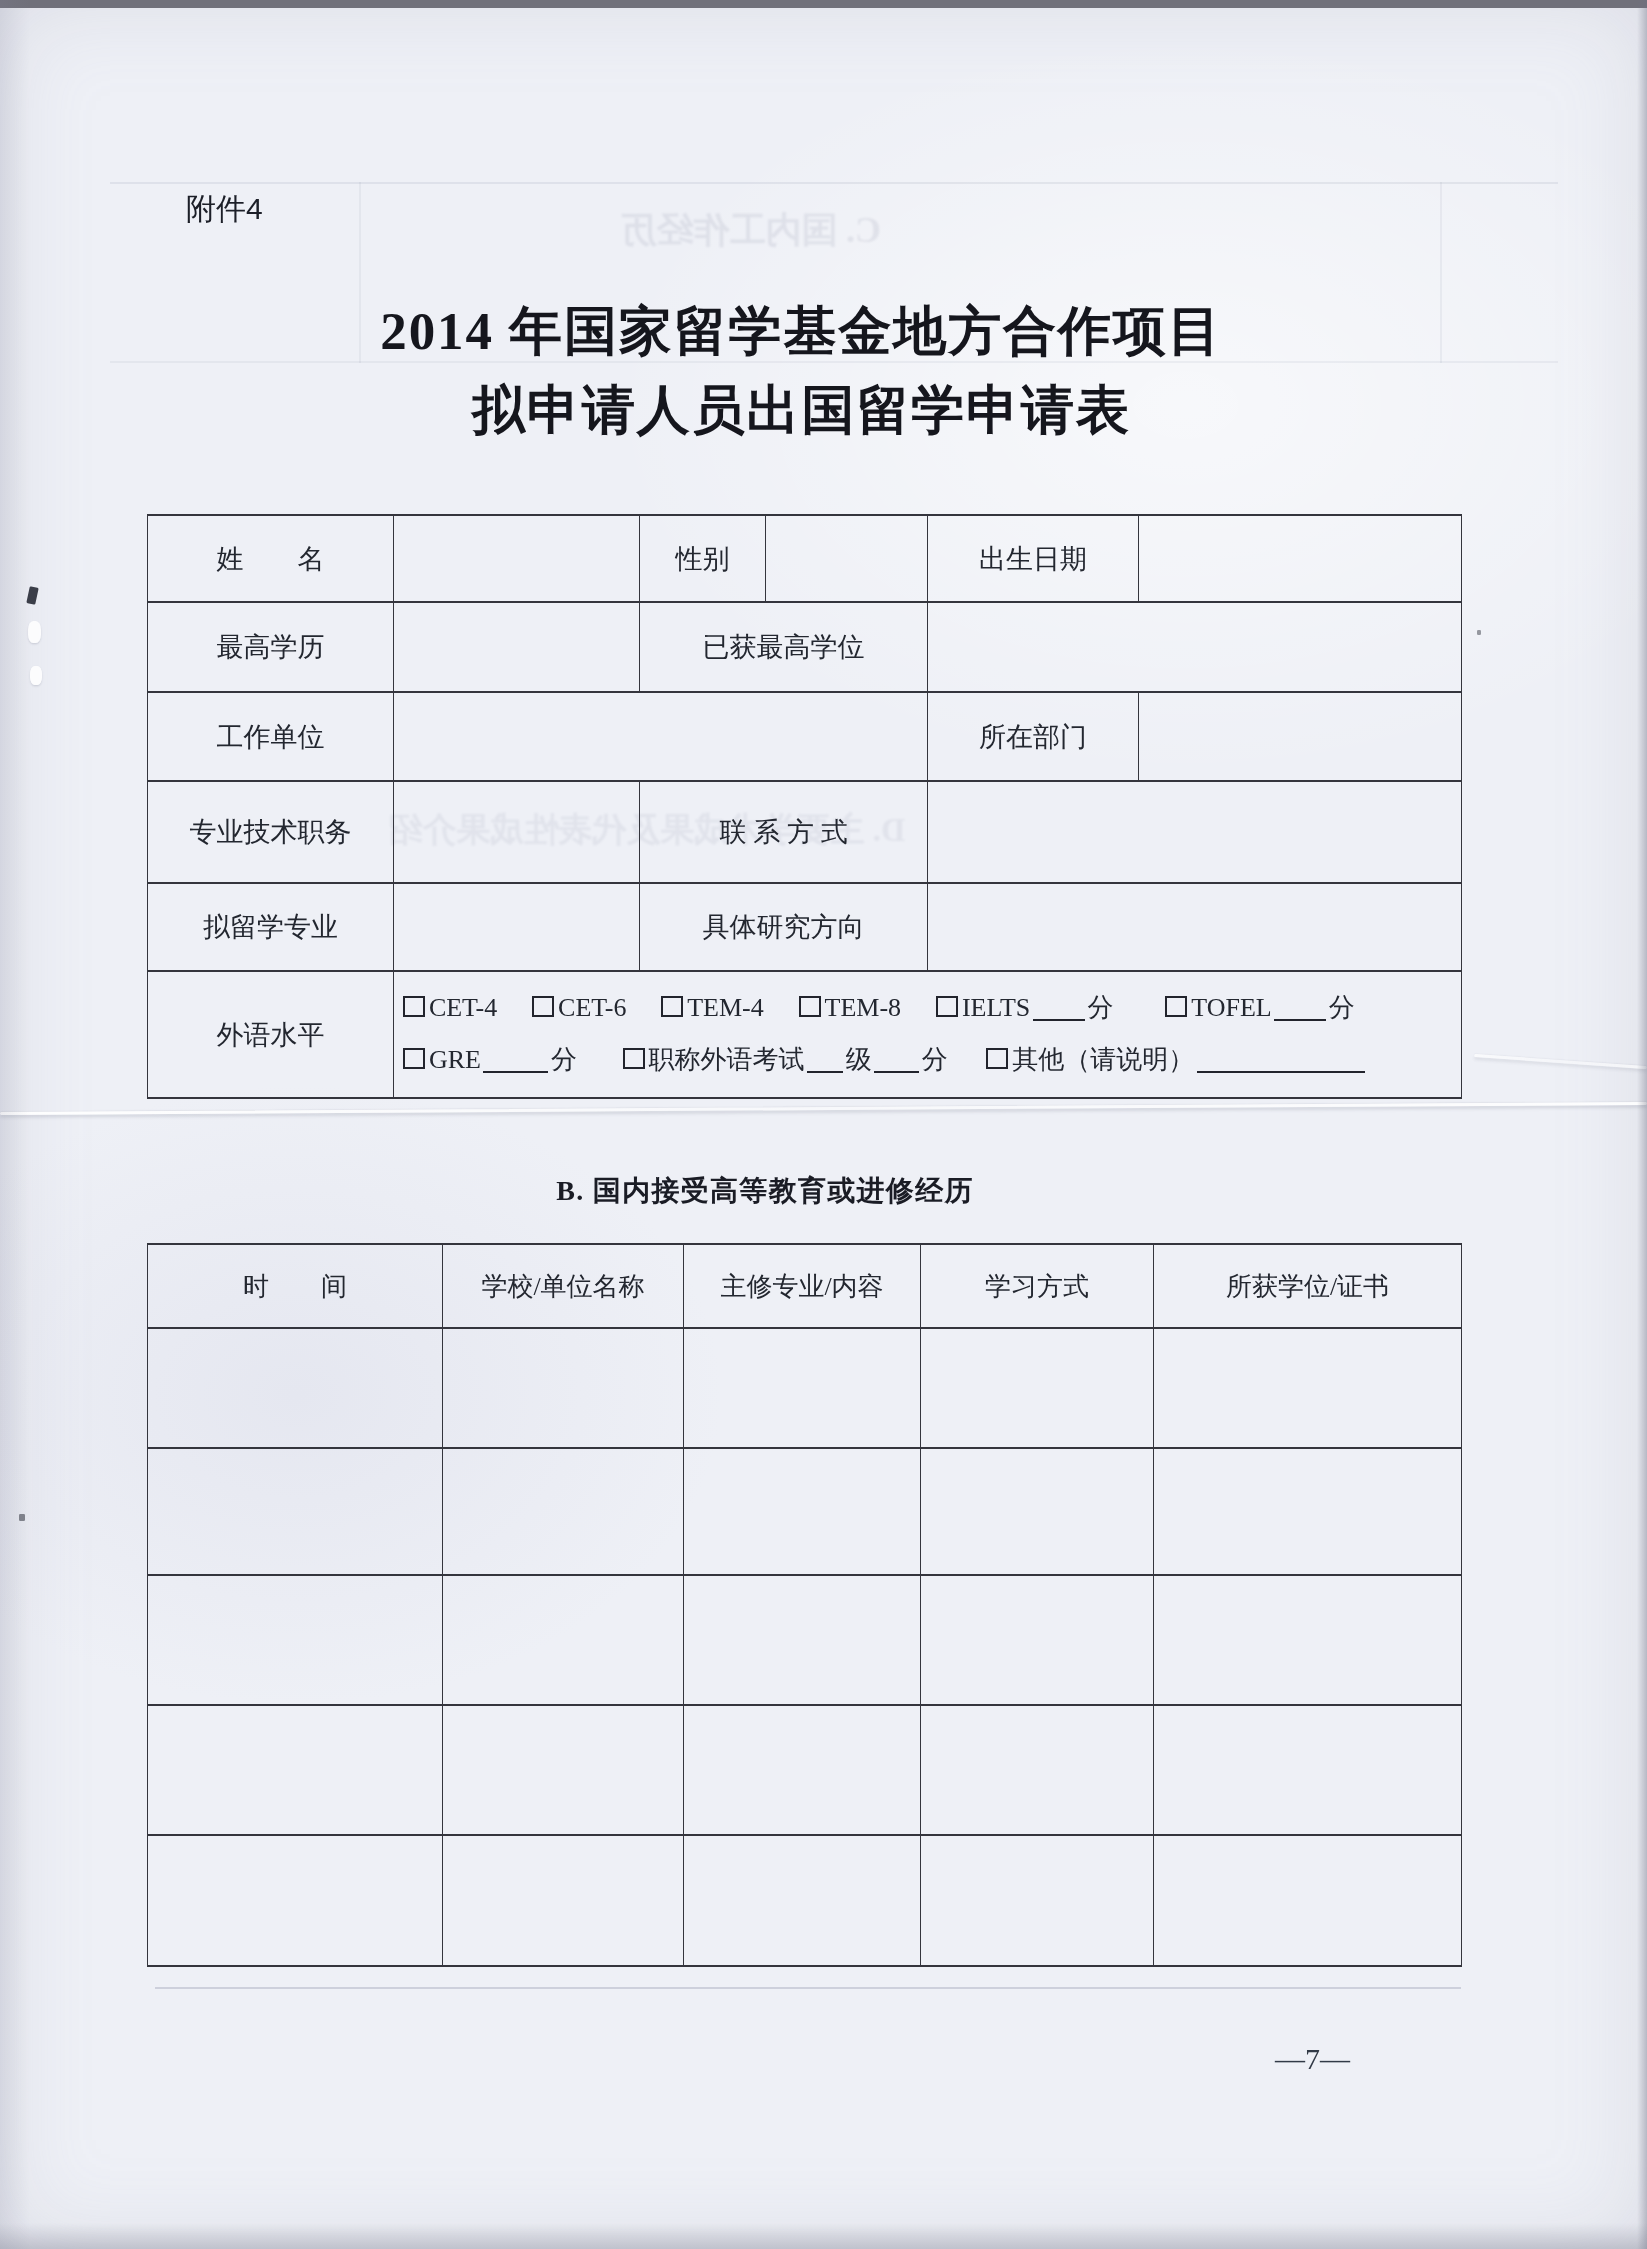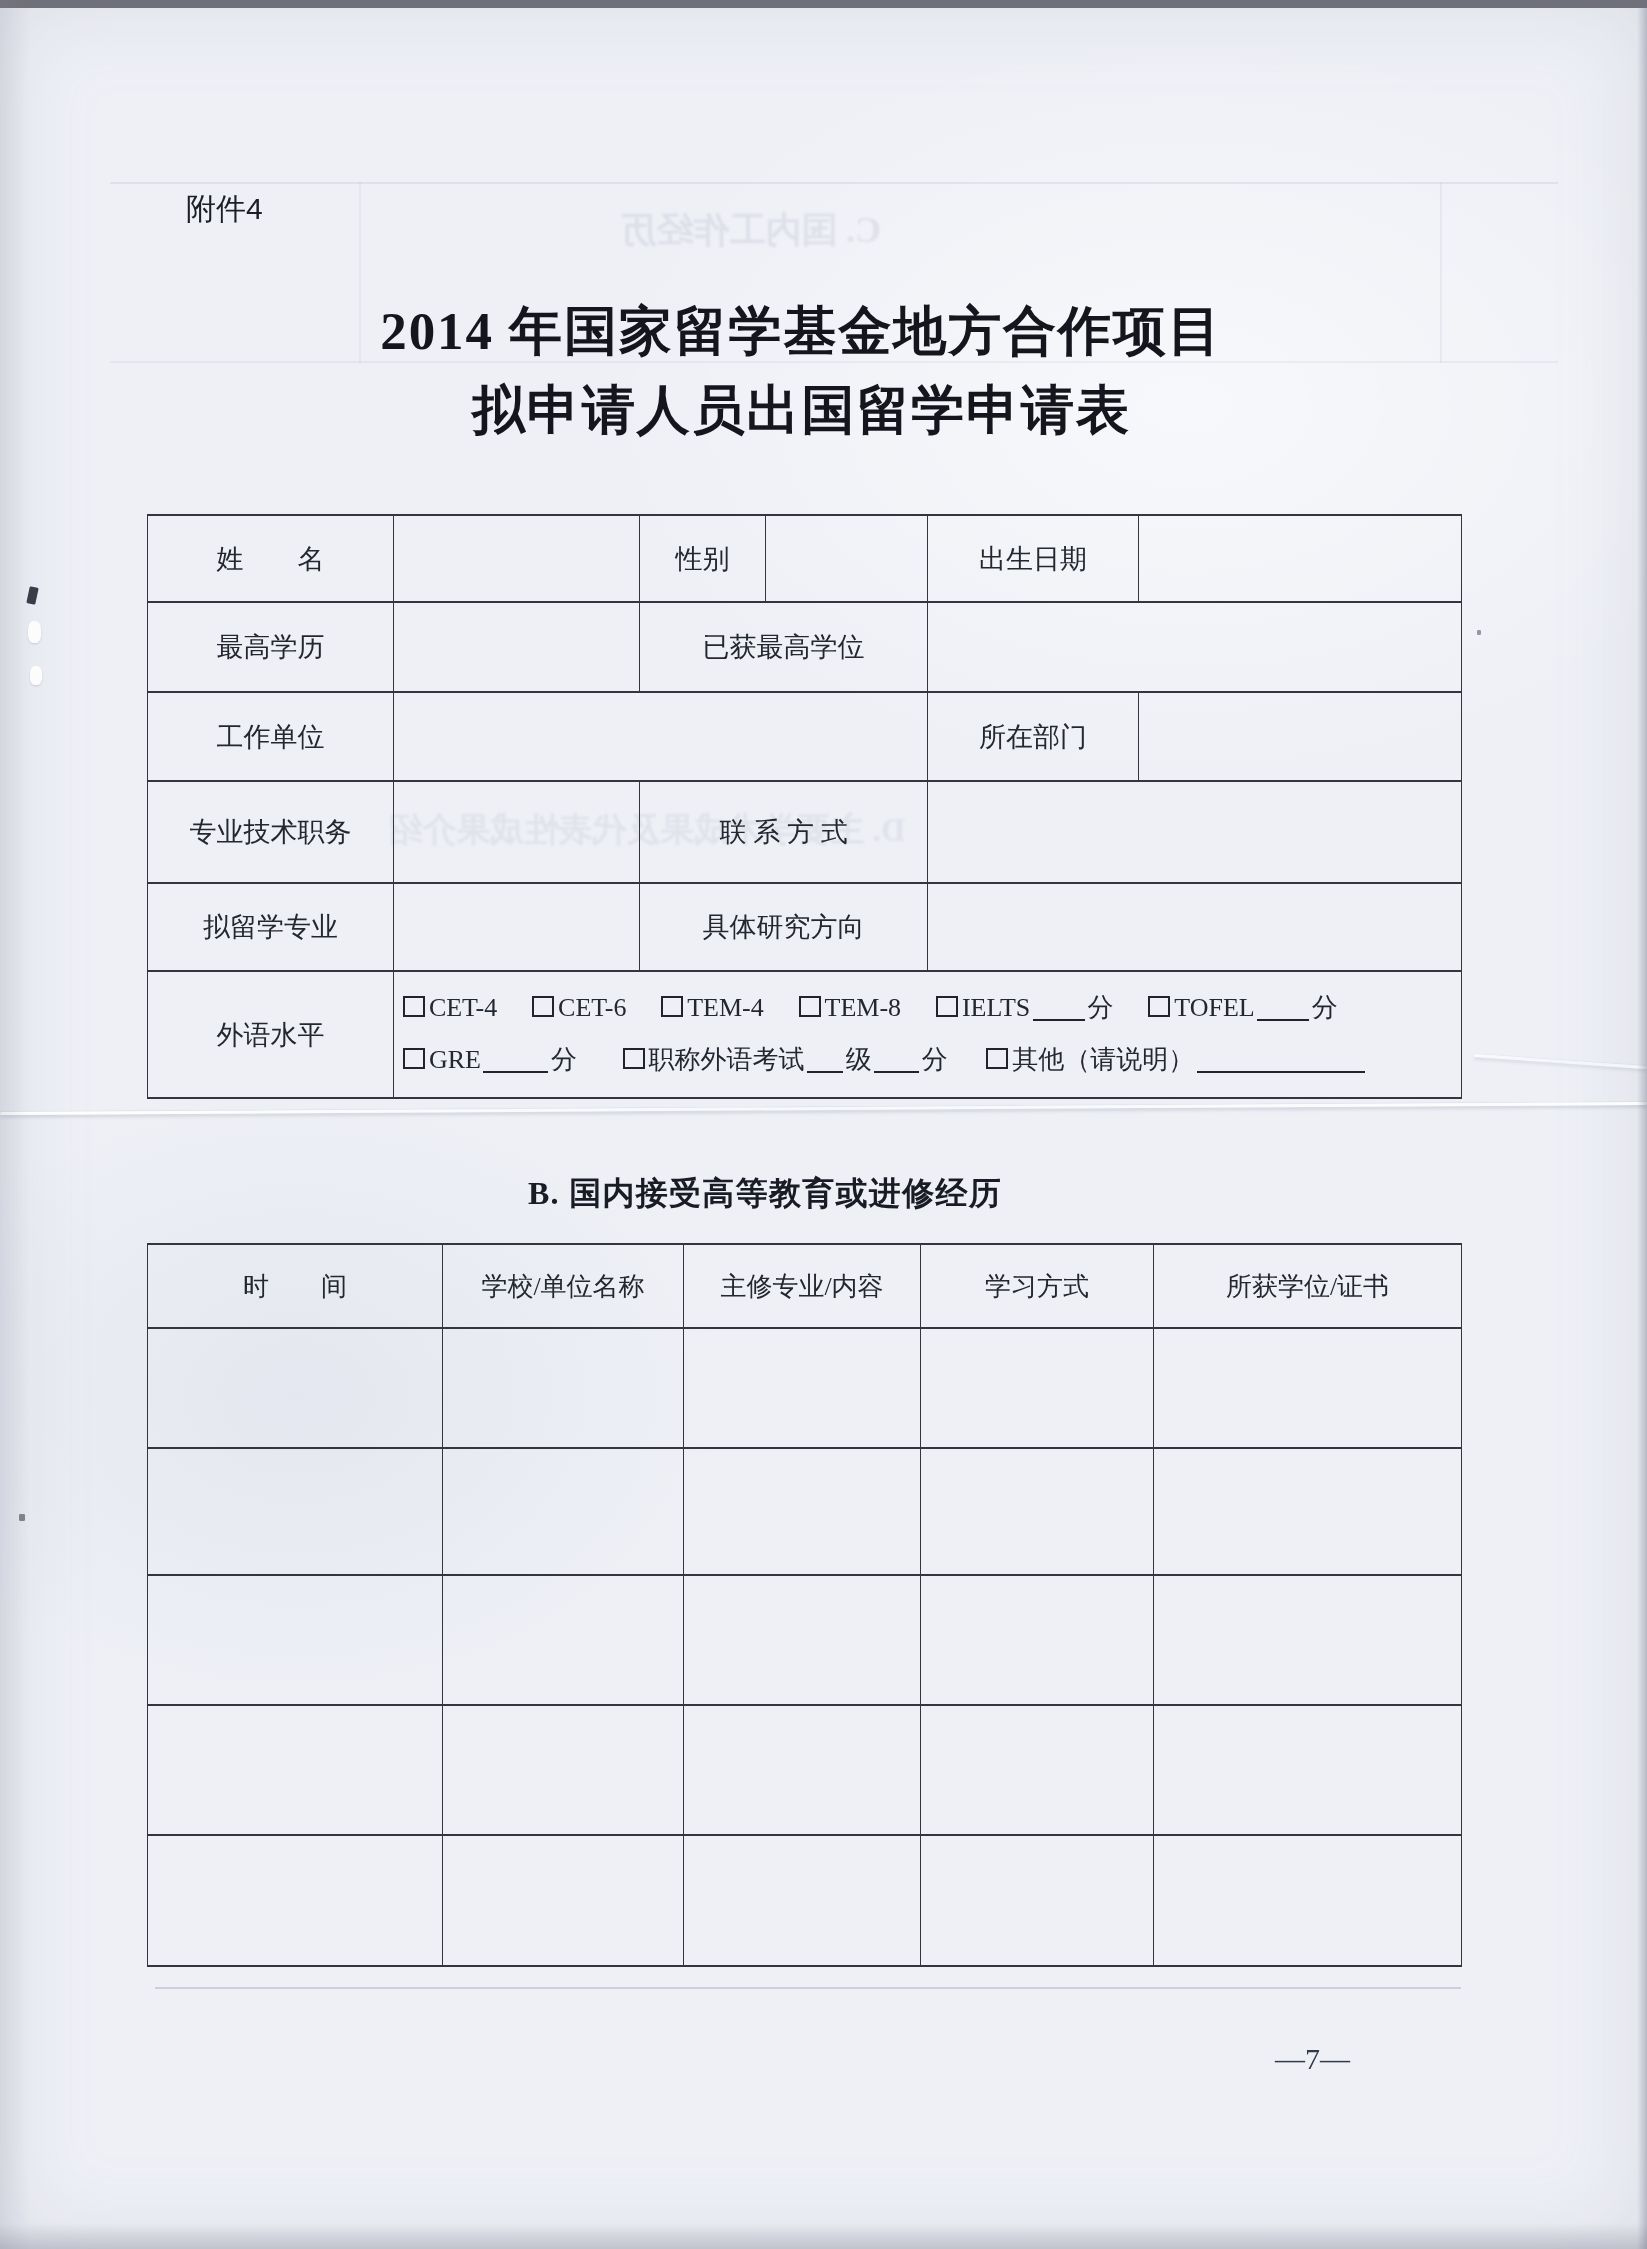--- a/index.html
+++ b/index.html
@@ -37,38 +37,38 @@
     box-shadow:0 2.6px 3.2px rgba(85,88,110,.20), 0 -0.6px 1.3px rgba(85,88,110,.10);}
   .speck{position:absolute;background:#3a3d48;border-radius:1.3px;}
   .emboss{position:absolute;background:rgba(255,255,255,.85);border-radius:40%;
     box-shadow:0 1.3px 1.9px rgba(120,122,145,.25);}
   
   .attachment{position:absolute;left:186px;top:189px;font-size:30px;
     font-family:"Liberation Sans","DejaVu Sans",sans-serif;color:#1c1f28;}
   .title{position:absolute;top:292px;left:16px;width:1571px;text-align:center;
     font-size:53px;font-weight:bold;line-height:79px;color:#15161d;letter-spacing:1.9px;}
   .section-b-title{position:absolute;top:1172px;left:0;width:1530px;text-align:center;
-    font-size:32px;font-weight:bold;color:#1a1c25;letter-spacing:1.3px;}
+    font-size:28px;font-weight:bold;color:#1a1c25;letter-spacing:1.3px;}
   .page-number{position:absolute;left:1248px;top:2042px;width:129px;text-align:center;
     font-size:30px;color:#323a47;}
   
   table{border-collapse:collapse;table-layout:fixed;position:absolute;left:147px;
     background:transparent;}
   td{border:1.3px solid var(--line);border-top-width:2.6px;border-bottom-width:2.6px;
     text-align:center;vertical-align:middle;font-size:27px;color:var(--ink);
     padding:0;overflow:hidden;}
   tr.hdr td{border-bottom-width:4.5px;font-size:31px;font-weight:bold;letter-spacing:2.6px;}
   .table-a{top:514px;width:1314px;}
   .table-b{top:1243px;width:1314px;}
   .table-b td{font-size:26px;}
   td.lang-cell{text-align:left;vertical-align:middle;padding-left:9px;}
   .fl-line{white-space:nowrap;font-size:26px;margin:6.5px 0 9px 0;}
   .fl-line2{margin-top:17px;}
   .opt{display:inline-block;margin-right:28.4px;}
-  .opt.gap-l{}
+  .opt.gap-l{margin-left:17px;}
   .cb{display:inline-block;width:18px;height:17px;border:2.6px solid #22242d;
     margin-right:3.9px;vertical-align:-1.3px;background:transparent;}
   .blank{display:inline-block;border-bottom:2.6px solid #22242d;height:22px;
     vertical-align:-5.2px;margin:0 2.6px;}
   .w80{width:52px;} .w100{width:65px;} .w55{width:36px;} .w70{width:45px;} .w260{width:168px;}
 </style>
 </head>
 <body>
 
 <div class="page">

